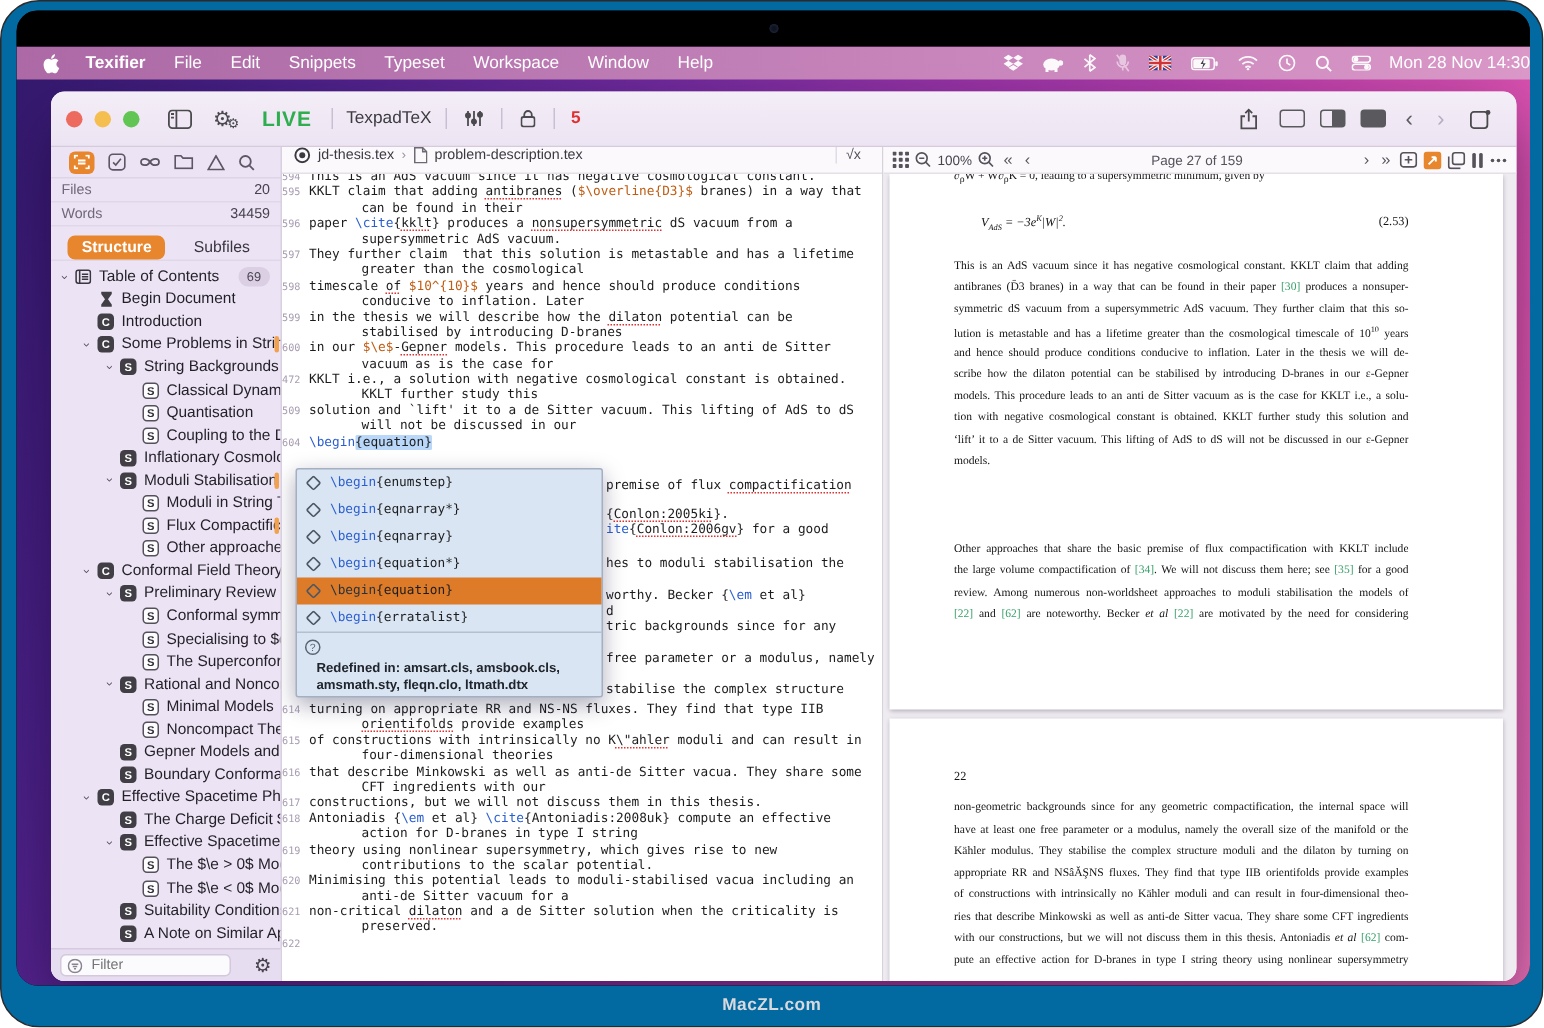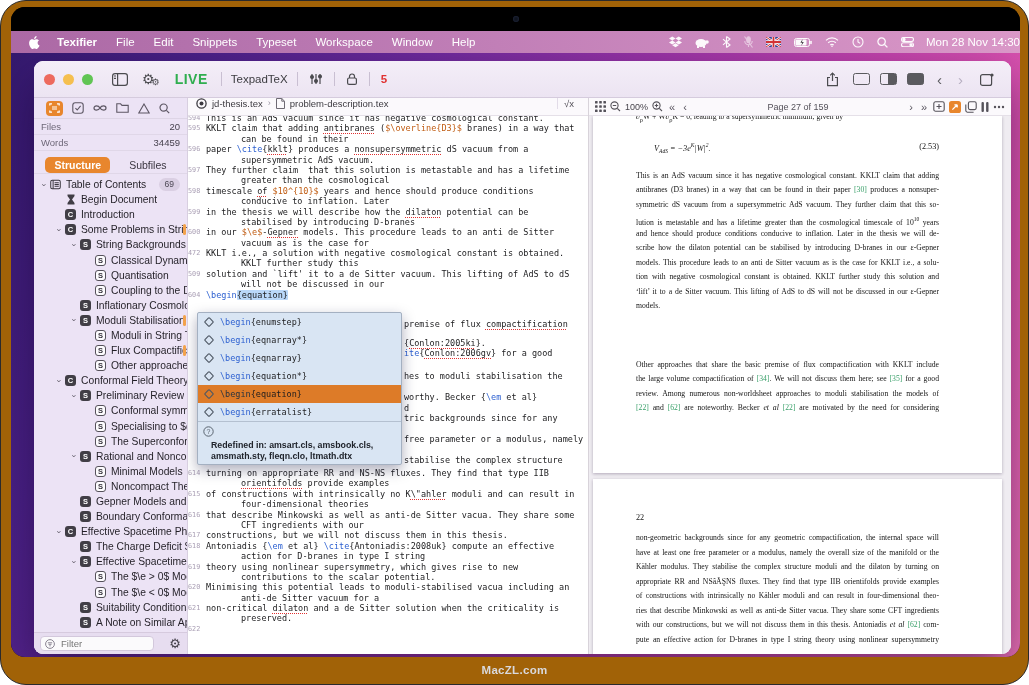--- a/index.html
+++ b/index.html
@@ -1,17 +1,17 @@
 <!DOCTYPE html>
 <html><head>
 <meta charset="utf-8">
 <style>
   html,body{margin:0;padding:0;background:#fff;font-family:"Liberation Sans",sans-serif;}
   *{box-sizing:border-box;}
-  .laptop{position:relative;width:1029px;height:685px;background:#a16207;border-radius:26px;overflow:hidden;border:1px solid #2a2a2c;}
+  .laptop{position:relative;width:1029px;height:685px;background:#0369a1;border-radius:26px;overflow:hidden;border:1px solid #2a2a2c;}
   .screen{position:absolute;left:10px;top:6px;width:1009px;height:650px;border-radius:14px;overflow:hidden;background:#000;}
   .topband{position:absolute;left:0;top:0;right:0;height:24px;background:#000;z-index:6;}
   .camera{position:absolute;left:50%;top:9px;width:6px;height:6px;margin-left:-3px;border-radius:50%;background:#10141f;box-shadow:inset 0 0 2px #2a3450;}
   .wall{position:absolute;left:0;top:24px;right:0;bottom:0;background:linear-gradient(112deg,#34196e 0%,#4b2188 16%,#6e2a9c 34%,#9a34a6 52%,#c243ab 70%,#e257b0 86%,#f075b9 100%);}
   .menubar{position:absolute;left:0;top:24px;right:0;height:22px;display:flex;align-items:center;background:linear-gradient(90deg,rgba(182,112,170,.92),rgba(218,158,202,.92));color:#fff;font-size:11.5px;z-index:5;}
   .menus{display:flex;align-items:center;gap:19px;padding-left:16px;}
   .menu-item{cursor:default;white-space:nowrap;}
   .menu-item.app{font-weight:bold;}
   .apple{display:flex;align-items:center;margin-right:-2px;}
   .mstatus{margin-left:auto;display:flex;align-items:center;gap:13px;padding-right:12px;}

